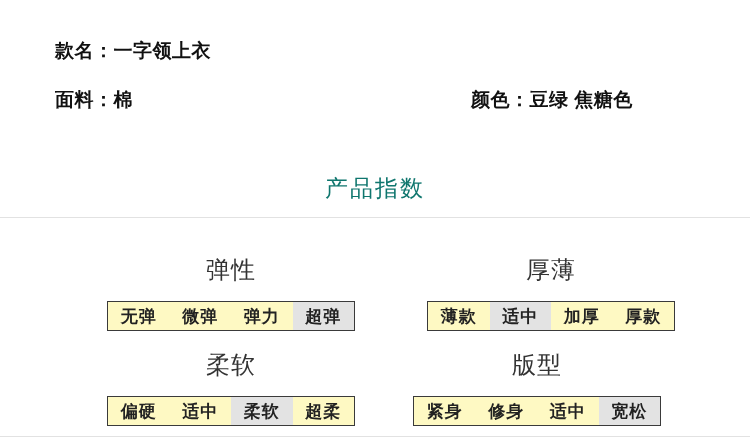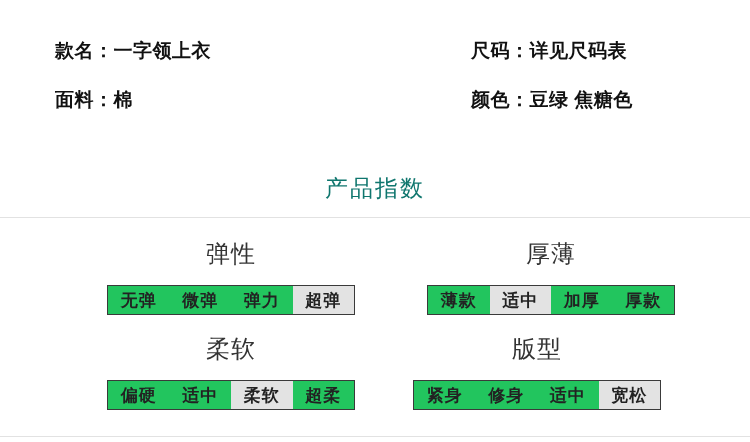--- a/index.html
+++ b/index.html
@@ -62,27 +62,28 @@
   .g1 { left: 427px; top: 239px; }
   .g2 { left: 107px; top: 334px; }
   .g3 { left: 413px; top: 334px; }
   .group-title {
     text-align: center;
     font-size: 24px;
     font-weight: 400;
     color: #333333;
     line-height: 30px;
     letter-spacing: 1px;
+    margin-top: 16px;
   }
   .option-box {
     margin-top: 16px;
     height: 28px;
     border: 1px solid #3a3a3a;
     display: flex;
-    background: #22c55e;
+    background: #fef9c3;
   }
   .option-cell {
     flex: 1;
     display: flex;
     align-items: center;
     justify-content: center;
     font-size: 17px;
     font-weight: 700;
     color: #222222;
     letter-spacing: 1px;
@@ -95,23 +96,20 @@
 </head>
 <body>
 
 <div class="page">
 
   <div class="info-row pos-l1">
     <span class="info-label">款名：</span><span class="info-value">一字领上衣</span>
   </div>
   <div class="info-row pos-l2">
     <span class="info-label">面料：</span><span class="info-value">棉</span>
-  </div>
-  <div class="info-row pos-r1">
-    <span class="info-label">尺码：</span><span class="info-value">详见尺码表</span>
   </div>
   <div class="info-row pos-r2">
     <span class="info-label">颜色：</span><span class="info-value">豆绿 焦糖色</span>
   </div>
 
   <div class="section-title">产品指数</div>
   <div class="divider divider-top"></div>
 
   <div class="group g0">
     <div class="group-title">弹性</div>

